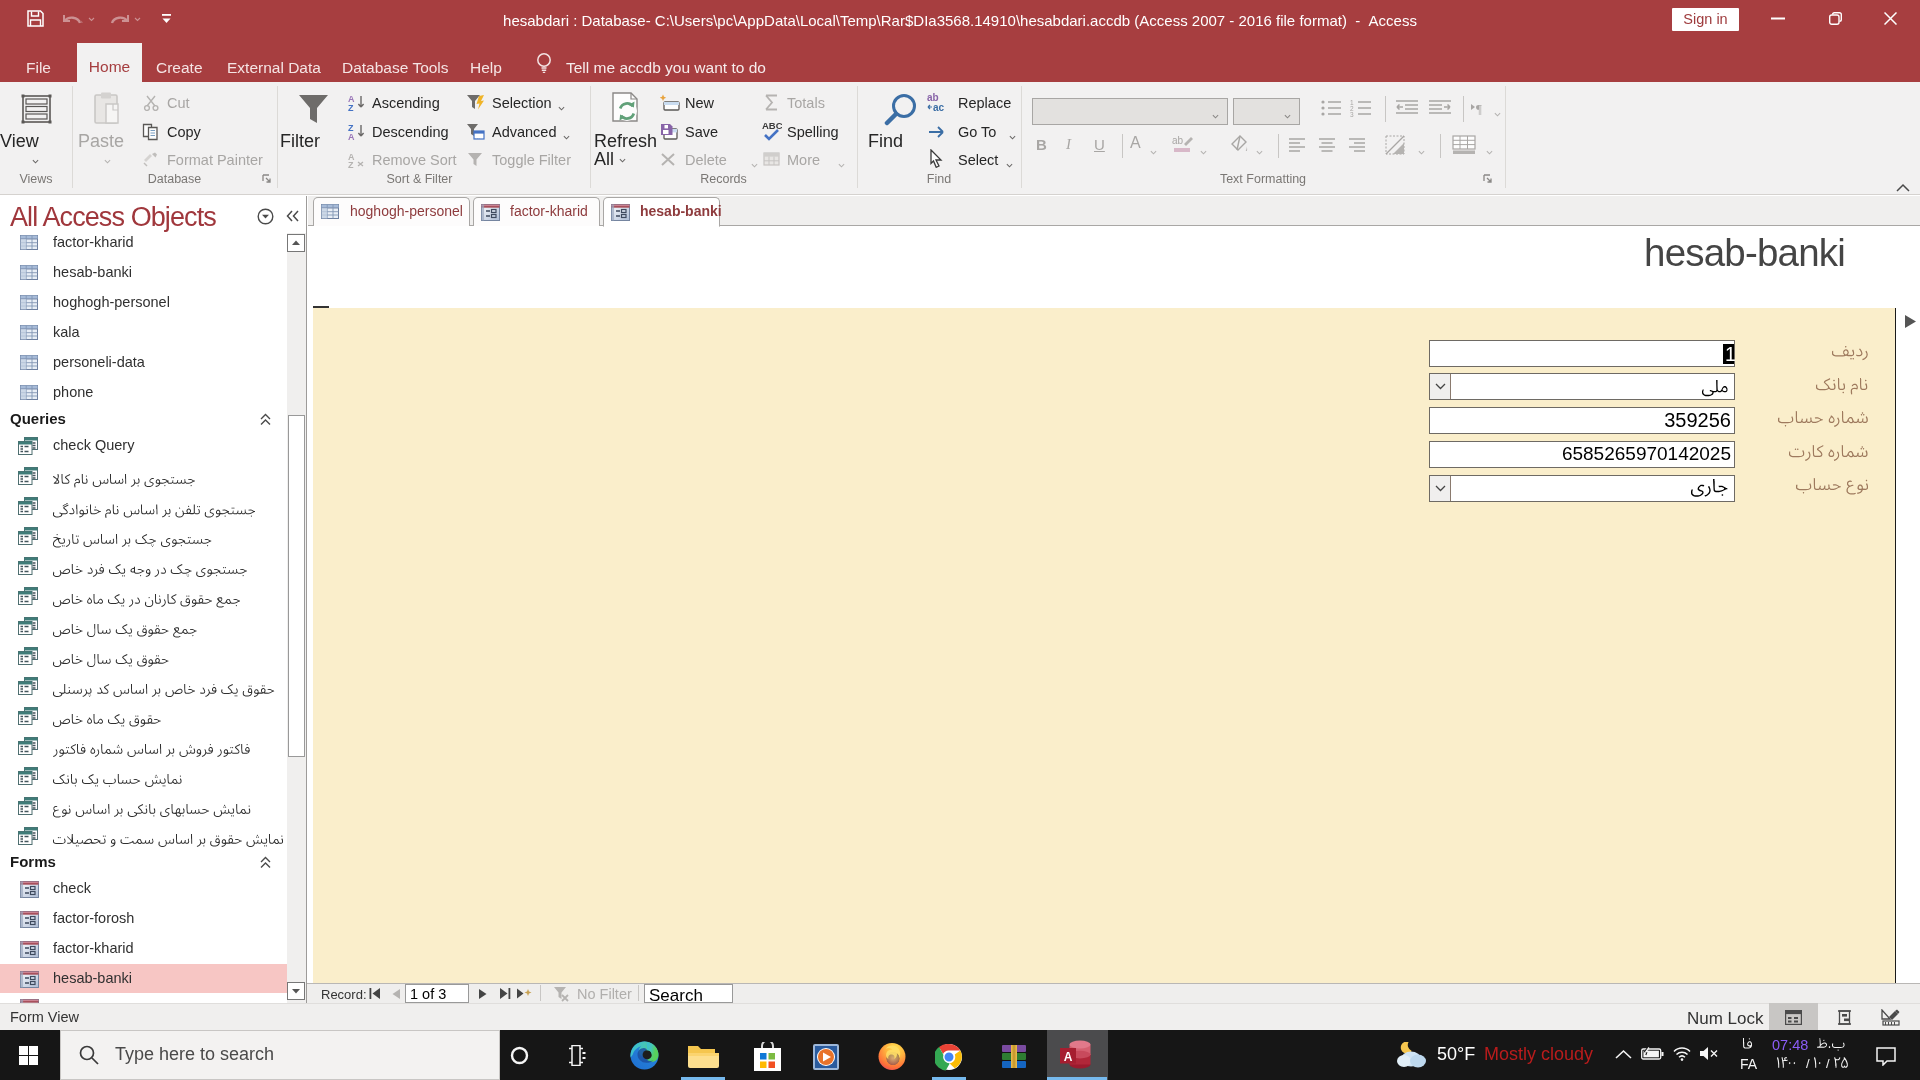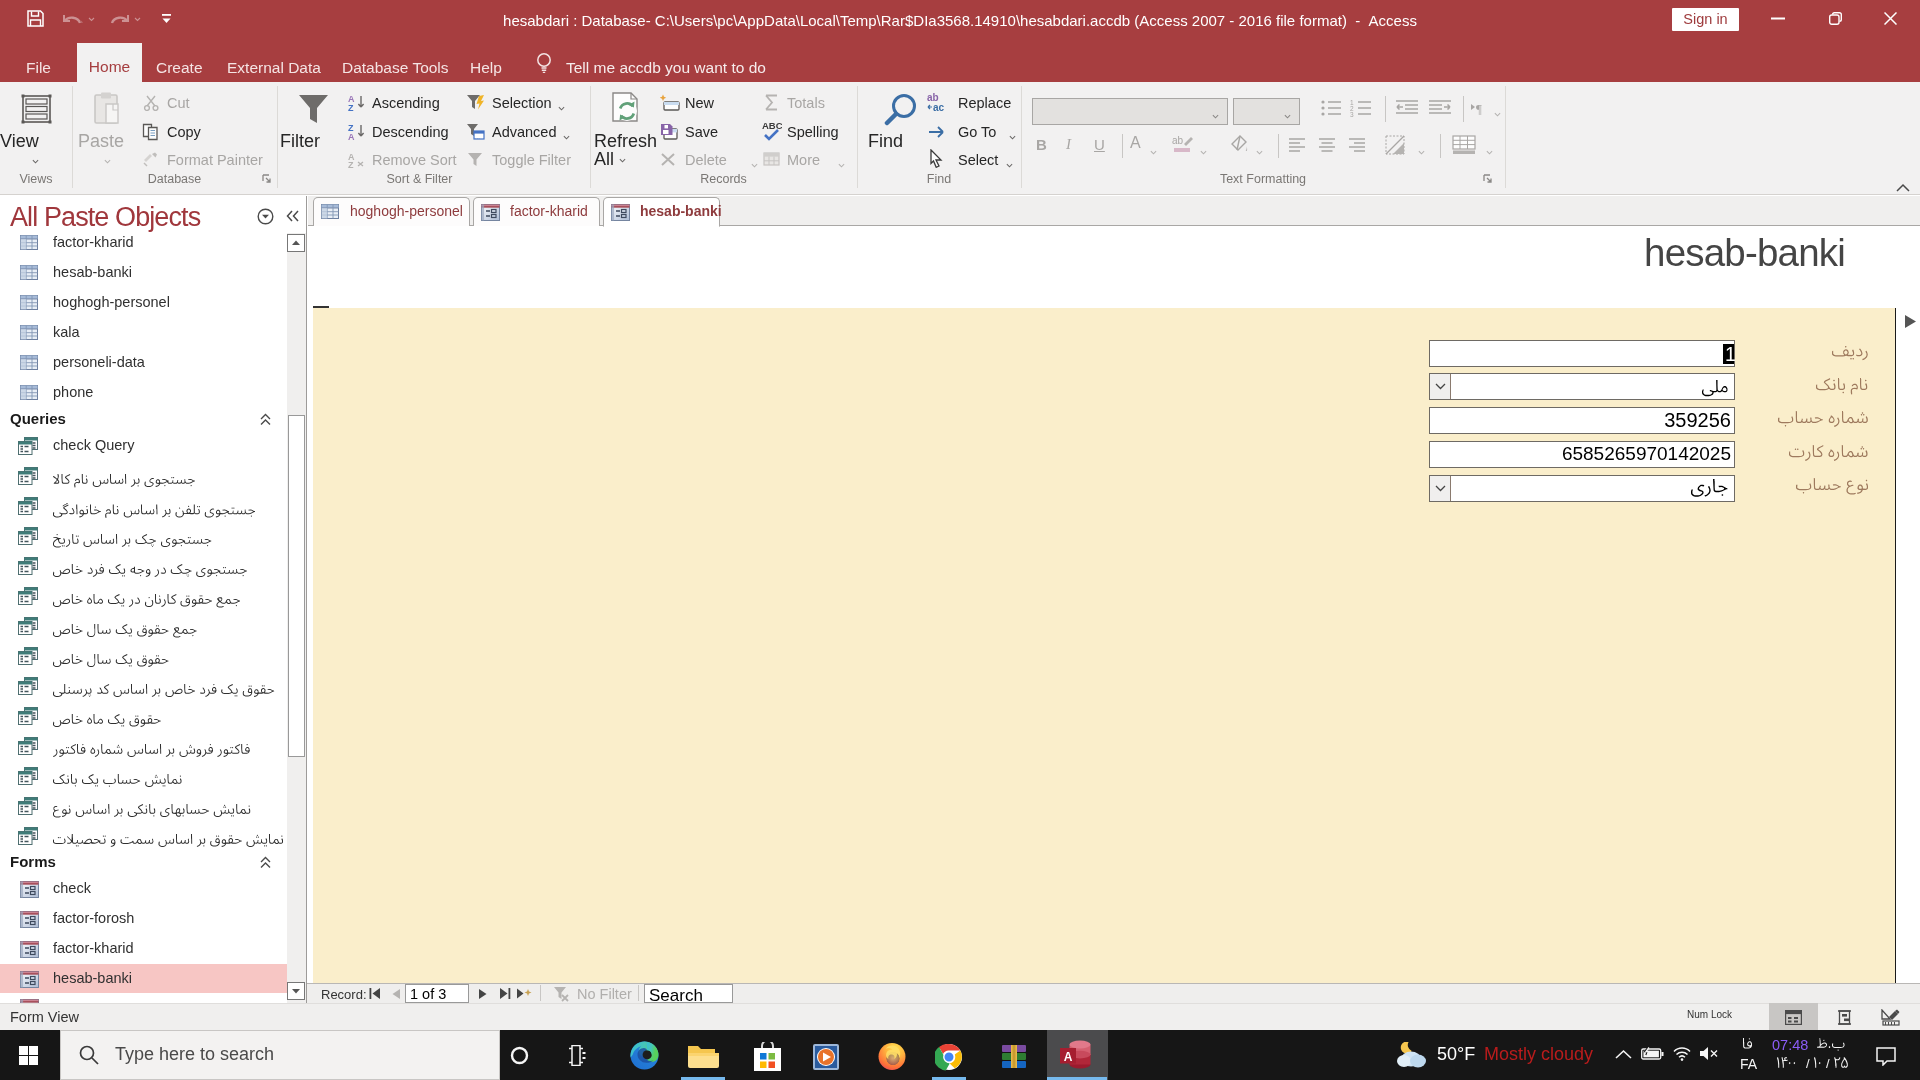--- a/index.html
+++ b/index.html
@@ -350,21 +350,21 @@
 <path d="M1 5.3h22M1 9.6h22M8 1v13M15.5 1v13" stroke="#a8a6a4" stroke-width="1"></path>
 <rect x="1" y="15.5" width="22" height="3.5" fill="#b5b3b1"></rect>
   </svg>
 <div class="abs" style="left:1486px;top:143px"><svg class="chev" viewBox="0 0 8 5">
       <path d="M1 1l3 3 3-3" stroke="#b5b3b1" stroke-width="1.2" fill="none"></path>
     </svg></div>
 <svg class="abs" style="left:1896px;top:183px" width="14" height="9" viewBox="0 0 14 9">
 <path d="M1 8l6-6 6 6" stroke="#4a4a4a" stroke-width="1.5" fill="none"></path>
   </svg>
 <div class="navpane"></div>
-<div class="navhdr">All Paste Objects</div>
+<div class="navhdr">All Access Objects</div>
 <svg class="abs" style="left:257px;top:208px" width="17" height="17" viewBox="0 0 17 17">
 <circle cx="8.5" cy="8.5" r="7.3" fill="none" stroke="#4a4a4a" stroke-width="1.4"></circle>
 <path d="M5 6.8h7L8.5 10.6z" fill="#4a4a4a"></path>
   </svg>
 <svg class="abs" style="left:286px;top:210px;z-index:6" width="13" height="12" viewBox="0 0 13 12">
 <path d="M6 1L1.5 6 6 11M12 1L7.5 6 12 11" stroke="#4a4a4a" stroke-width="1.5" fill="none"></path>
   </svg>
 <svg class="abs" style="left:20px;top:235px" width="18" height="15" viewBox="0 0 18 15">
 <rect x="0.5" y="0.5" width="17" height="14" fill="#e8eef6" stroke="#6d80a0" stroke-width="1"></rect>
 <rect x="0.5" y="0.5" width="17" height="3.5" fill="#a7bbd8"></rect>
@@ -778,21 +778,21 @@
 <svg class="abs" style="left:553px;top:986px" width="17" height="16" viewBox="0 0 17 16">
 <path d="M1 1h12l-4.5 5.5V13l-3-2V6.5z" fill="#b5b3b1"></path>
 <path d="M9 9l6 6M15 9l-6 6" stroke="#b5b3b1" stroke-width="1.8"></path>
   </svg>
 <div class="abs" style="left:577px;top:986px;font-size:14.5px;color:#b0aeac">No Filter</div>
 <div class="gsep" style="left:638px;top:985px;height:16px;background:#c8c6c4"></div>
 <div class="abs" style="left:644px;top:984px;width:89px;height:19px;background:#fff;border:1px solid #999"></div>
 <div class="abs" style="left:649px;top:986px;font-size:17px;color:#000">Search</div>
 <div class="statusbar"></div>
 <div class="abs" style="left:10px;top:1009px;font-size:14.5px;color:#333">Form View</div>
-<div class="abs" style="left:1687px;top:1009px;font-size:10px;color:#333">Num Lock</div>
+<div class="abs" style="left:1687px;top:1009px;font-size:17px;color:#333">Num Lock</div>
 <div class="abs" style="left:1769px;top:1003px;width:49px;height:27px;background:#c8c6c4"></div>
 <svg class="abs" style="left:1785px;top:1010px" width="17" height="15" viewBox="0 0 17 15">
 <rect x="0.5" y="0.5" width="16" height="14" fill="none" stroke="#4a4a4a" stroke-width="1.4"></rect>
 <rect x="0.5" y="0.5" width="16" height="3.6" fill="#4a4a4a"></rect>
 <path d="M3 8h3.5M9 8h4M3 11.5h3.5M9 11.5h4" stroke="#4a4a4a" stroke-width="1.8"></path>
   </svg>
 <svg class="abs" style="left:1837px;top:1010px" width="15" height="15" viewBox="0 0 15 15">
 <path d="M1 1h13M1 14h13" stroke="#4a4a4a" stroke-width="1.6"></path>
 <rect x="2.5" y="1" width="10" height="13" fill="none" stroke="#4a4a4a" stroke-width="1.3"></rect>
 <rect x="5" y="4" width="5" height="2.6" fill="#4a4a4a"></rect>

